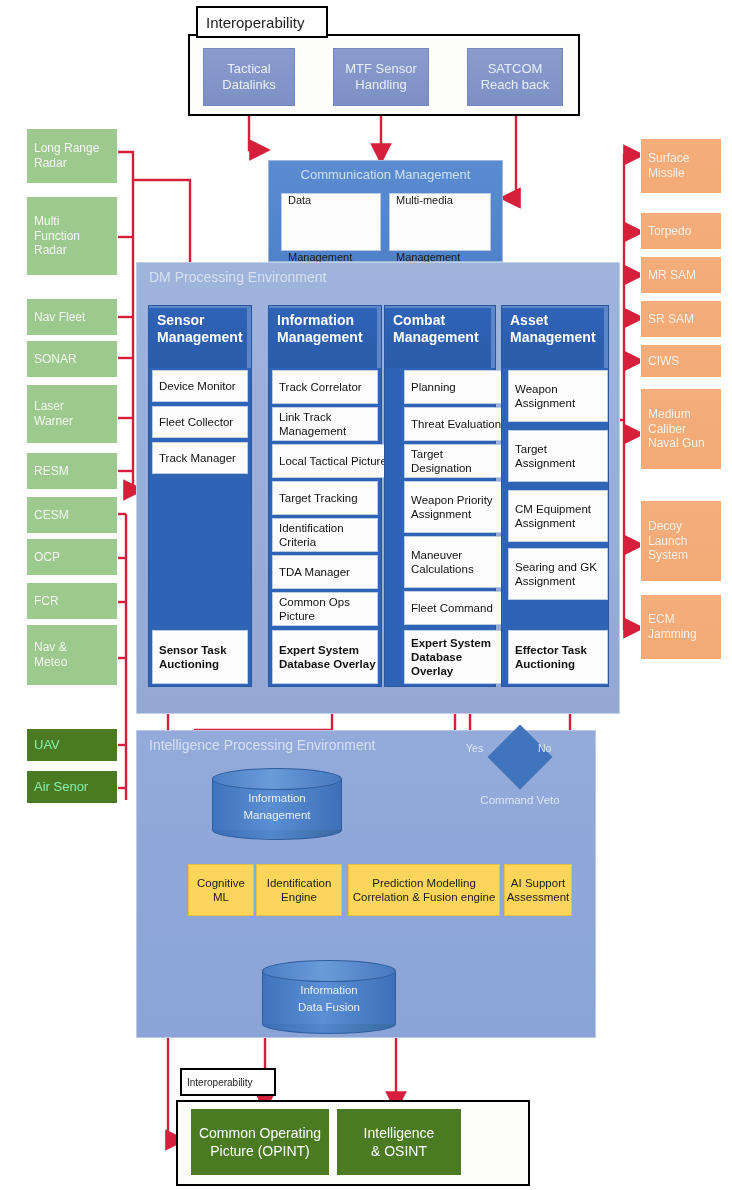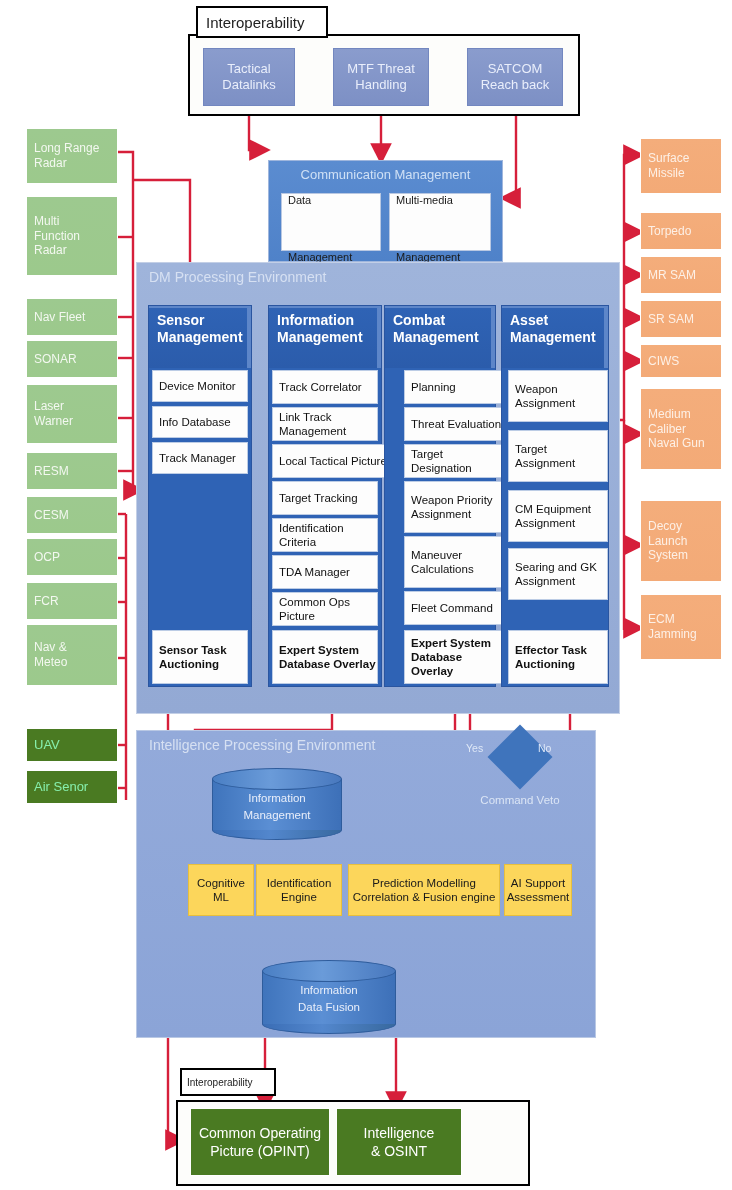--- a/index.html
+++ b/index.html
@@ -298,21 +298,21 @@
   <div class="frame-outer" style="left:188px; top:34px; width:392px; height:82px;"></div>
   <div class="frame-tag" style="left:196px; top:6px; width:132px; height:32px;">
     <span>Interoperability</span>
   </div>
 
   <div class="box comm-box" style="left:203px; top:48px; width:92px; height:58px;">
     <span>Tactical</span>
     <span>Datalinks</span>
   </div>
   <div class="box comm-box" style="left:333px; top:48px; width:96px; height:58px;">
-    <span>MTF Threat</span>
+    <span>MTF Sensor</span>
     <span>Handling</span>
   </div>
   <div class="box comm-box" style="left:467px; top:48px; width:96px; height:58px;">
     <span>SATCOM</span>
     <span>Reach back</span>
   </div>
 
   <div class="comm-panel" style="position:absolute; left:268px; top:160px; width:235px; height:102px;">
     <div class="comm-panel-title">Communication Management</div>
     <div class="box white-sub" style="left:12px; top:32px; width:100px; height:58px;">
@@ -406,21 +406,21 @@
   <div class="column" style="left:148px; top:305px; width:104px; height:382px;">
     <div class="col-head" style="height:62px;">
       <div>Sensor</div>
       <div>Management</div>
     </div>
   </div>
   <div class="cell" style="left:152px; top:370px; width:96px; height:32px;">
     <span>Device Monitor</span>
   </div>
   <div class="cell" style="left:152px; top:406px; width:96px; height:32px;">
-    <span>Info Database</span>
+    <span>Fleet Collector</span>
   </div>
   <div class="cell" style="left:152px; top:442px; width:96px; height:32px;">
     <span>Track Manager</span>
   </div>
   <div class="cell bold" style="left:152px; top:630px; width:96px; height:54px;">
     <span>Sensor Task</span>
     <span>Auctioning</span>
   </div>
 
   <div class="column" style="left:268px; top:305px; width:114px; height:382px;">

